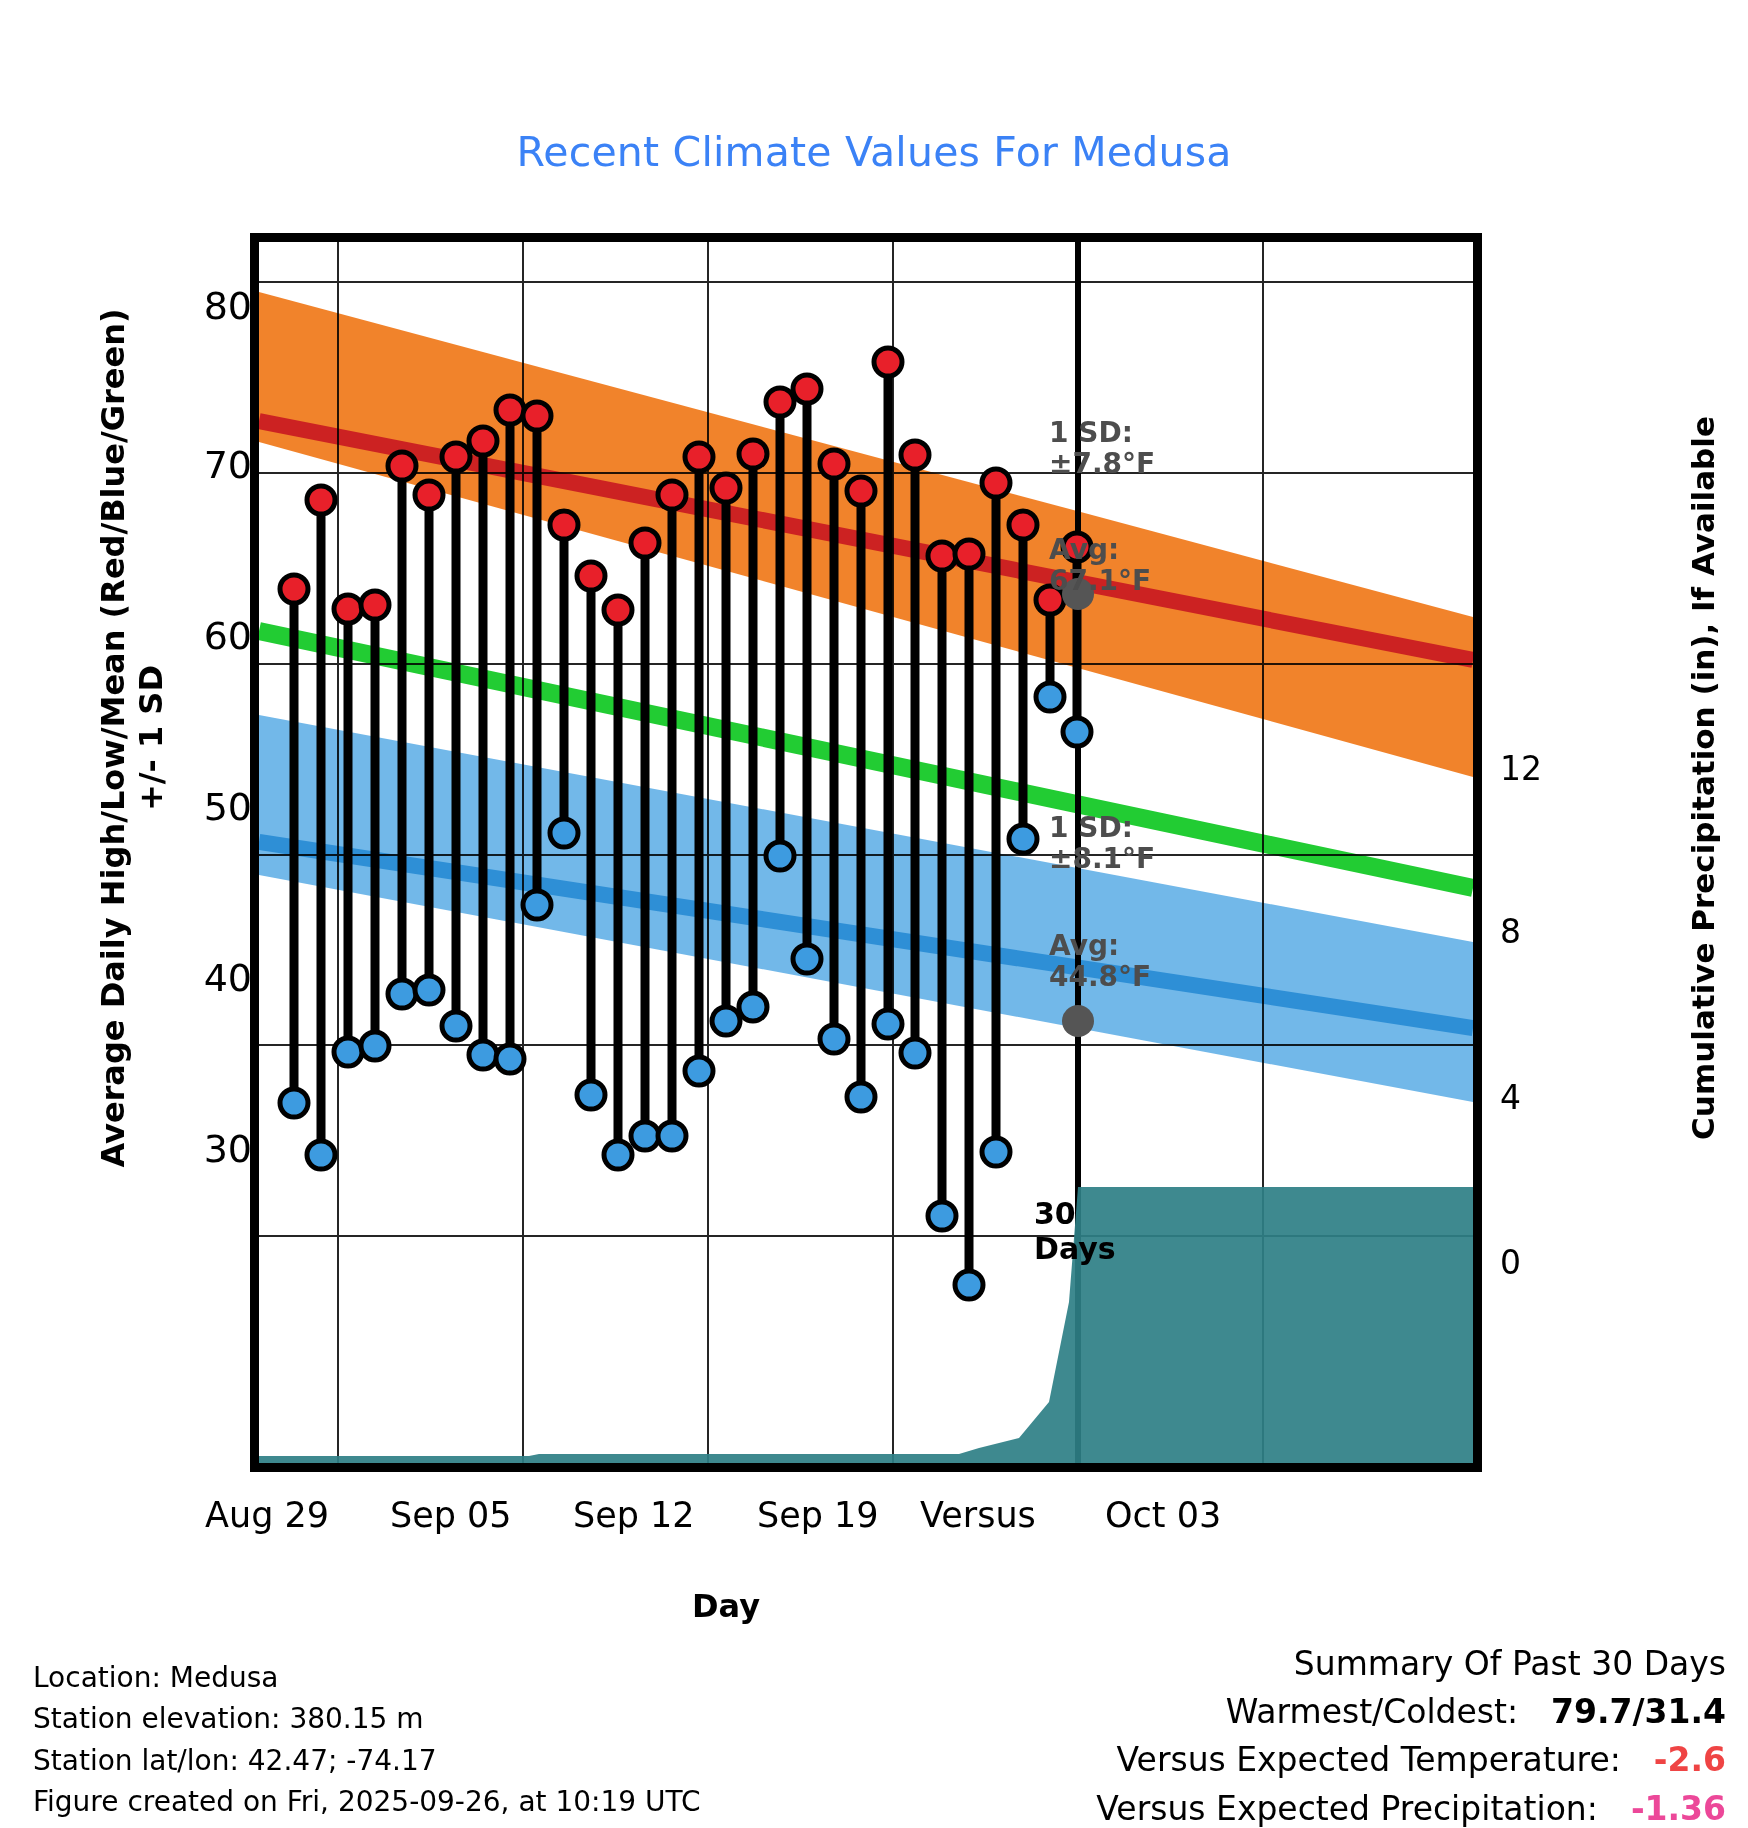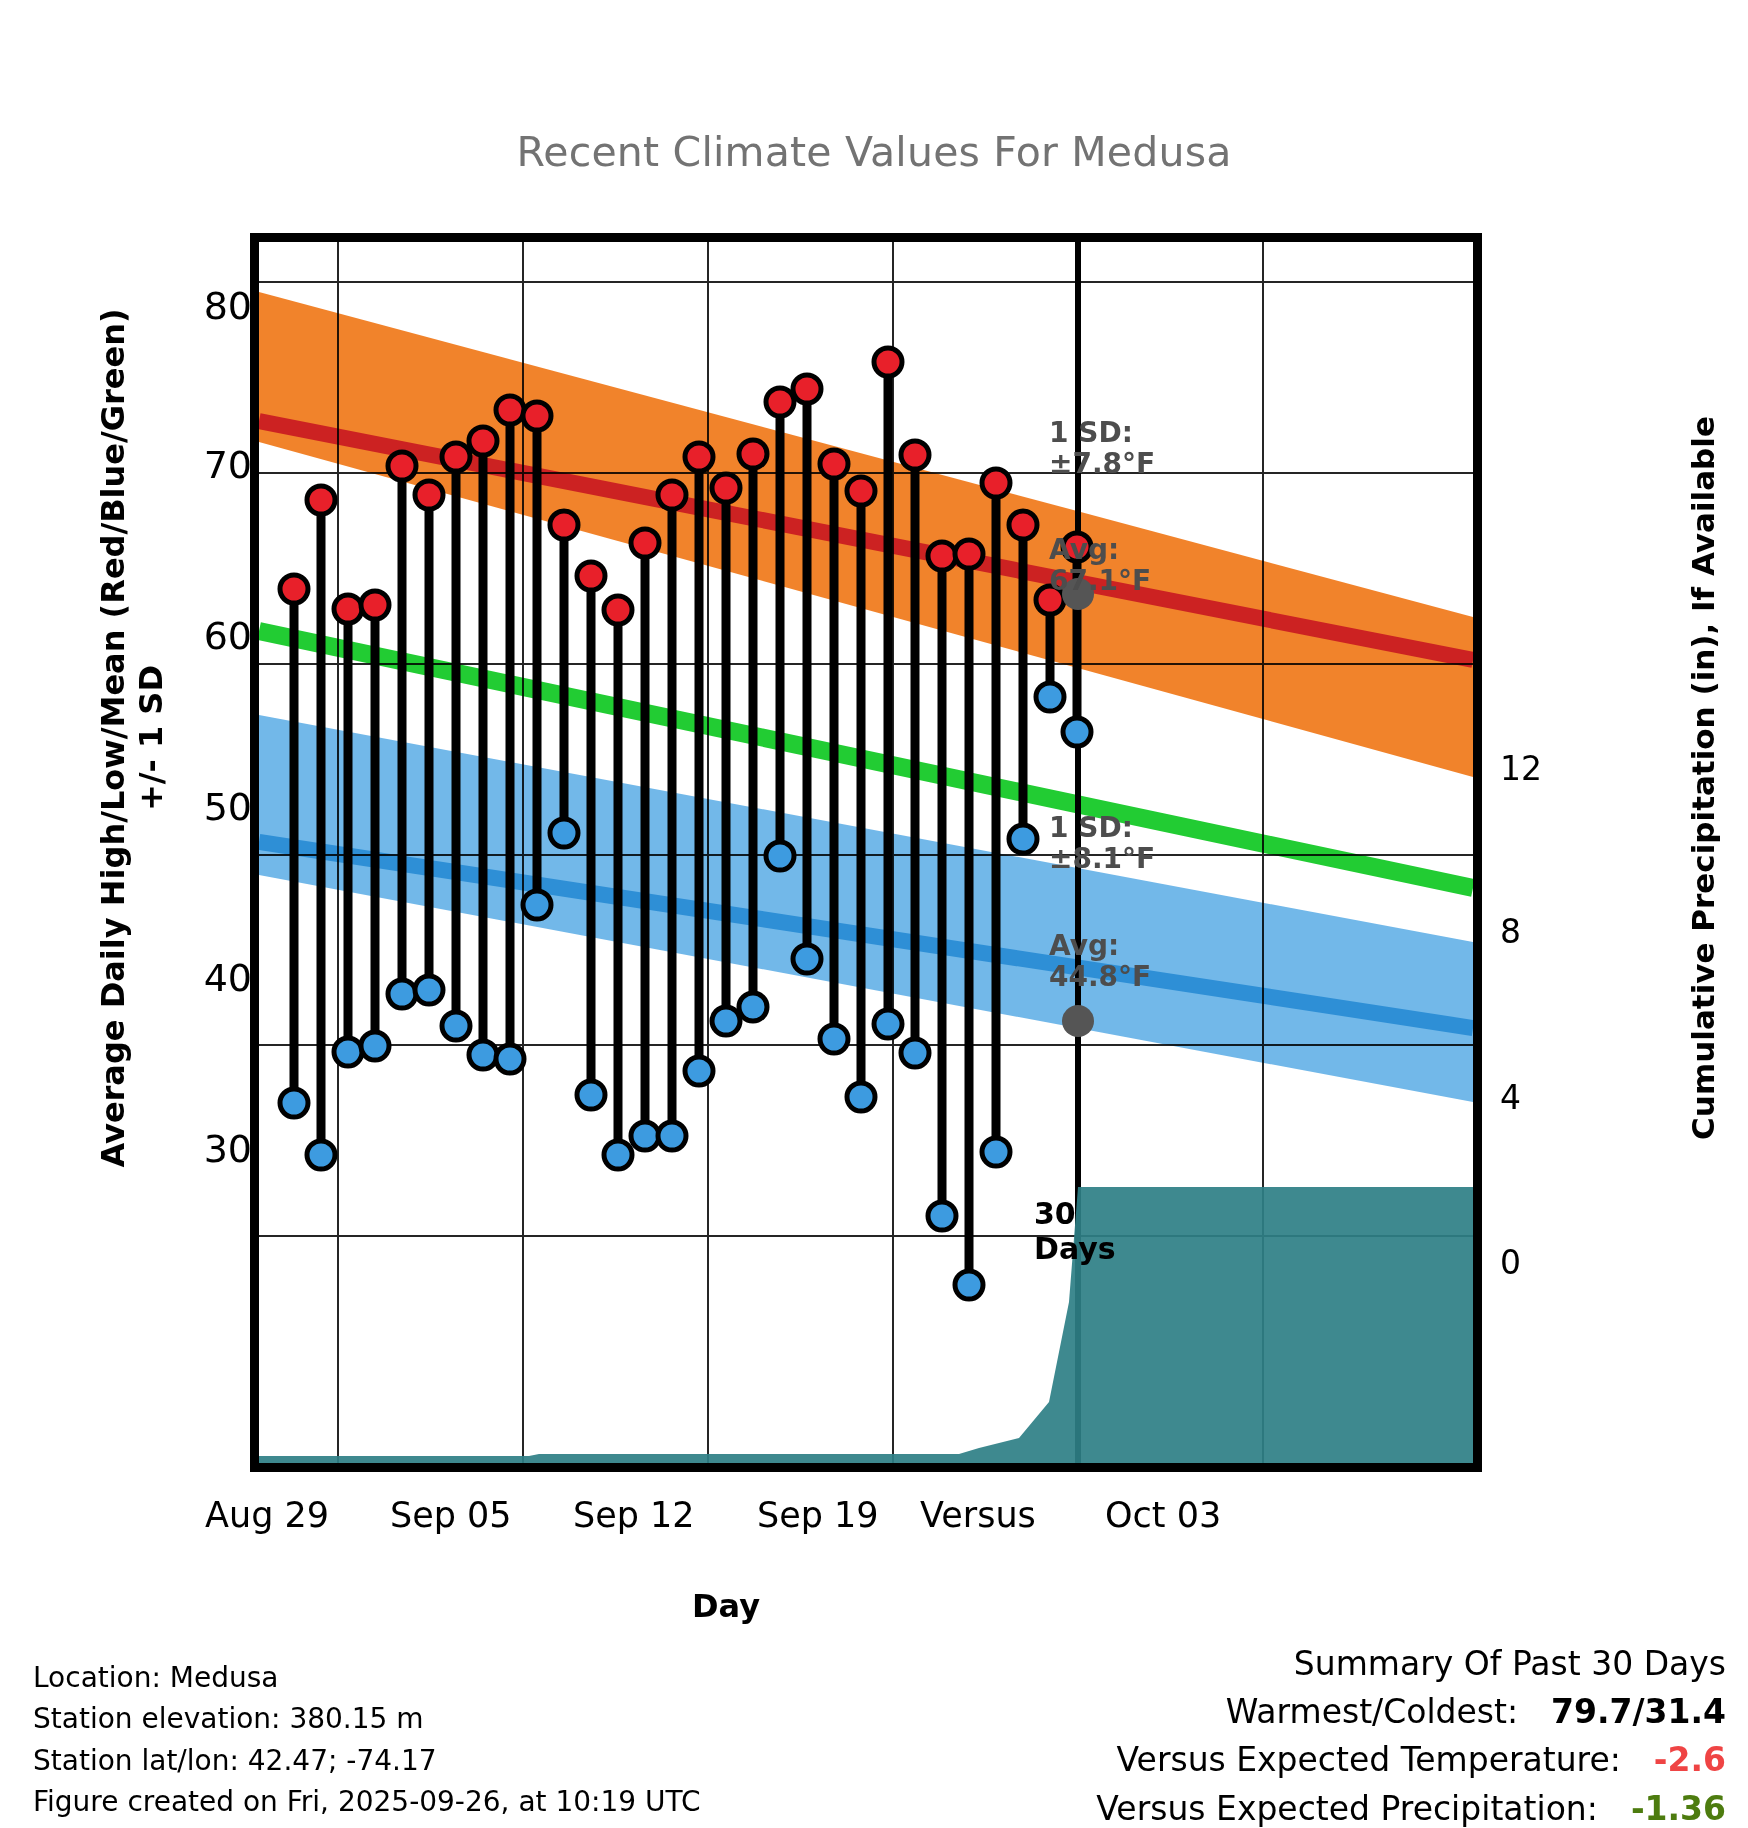--- a/index.html
+++ b/index.html
@@ -1,20 +1,20 @@
 <!DOCTYPE html>
 <html><head>
 <meta charset="utf-8">
 <style>
   html,body{margin:0;padding:0;background:#ffffff;}
   body{width:1748px;height:1828px;font-family:"DejaVu Sans",sans-serif;color:#000;position:relative;overflow:hidden;}
 
   .chart-title{
     position:absolute;top:128px;left:0;width:1748px;text-align:center;
-    font-size:41px;color:#737373;letter-spacing:0.2px;
+    font-size:41px;color:#3b82f6;letter-spacing:0.2px;
   }
 
   
   .ylabel-left{
     position:absolute;left:-318px;top:700px;width:900px;text-align:center;
     transform:rotate(-90deg);transform-origin:center center;
     font-size:32px;font-weight:bold;
   }
   .ylabel-right{
     position:absolute;left:1253px;top:760px;width:900px;text-align:center;
@@ -40,21 +40,21 @@
 
   
   .ann{position:absolute;font-size:28px;font-weight:bold;color:#4d4d4d;line-height:1.12;}
   .ann-30{position:absolute;font-size:30px;font-weight:bold;color:#000;line-height:1.15;}
 
   
   .foot-left{position:absolute;left:33px;top:1657px;font-size:28px;line-height:1.48;}
   .foot-right{position:absolute;right:22px;top:1640px;text-align:right;font-size:33px;line-height:1.46;}
   .foot-right .val{font-weight:bold;}
   .v-blue{color:#ef4444;font-weight:bold;}
-  .v-brown{color:#4d7c0f;font-weight:bold;margin-top:20px;}
+  .v-brown{color:#ec4899;font-weight:bold;margin-top:20px;}
   .sp{display:inline-block;width:12px;}
 </style>
 </head>
 <body>
 
 <div class="chart-title">Recent Climate Values For Medusa</div>
 
 <div class="ylabel-left">Average Daily High/Low/Mean (Red/Blue/Green) +/- 1 SD</div>
 
 <div class="ylabel-right">Cumulative Precipitation (in), If Available</div>

